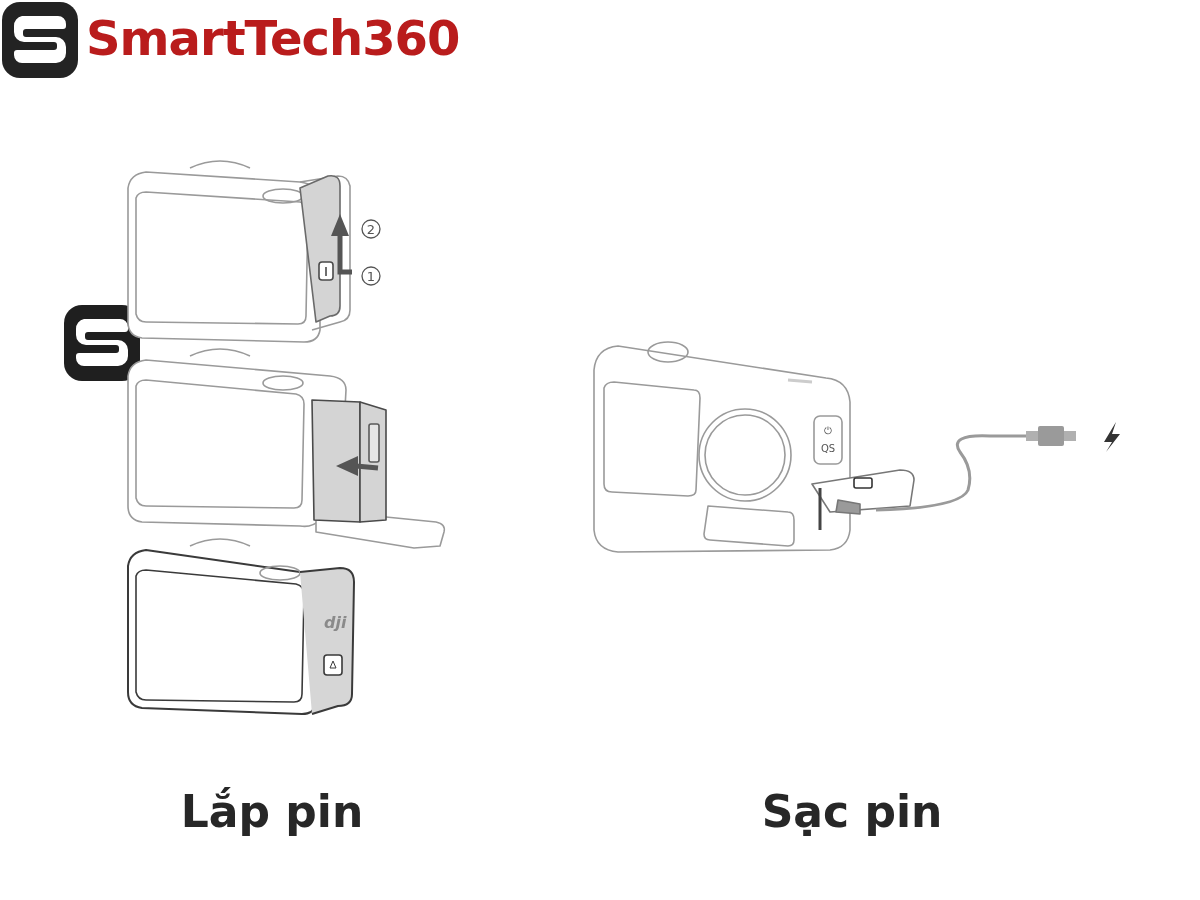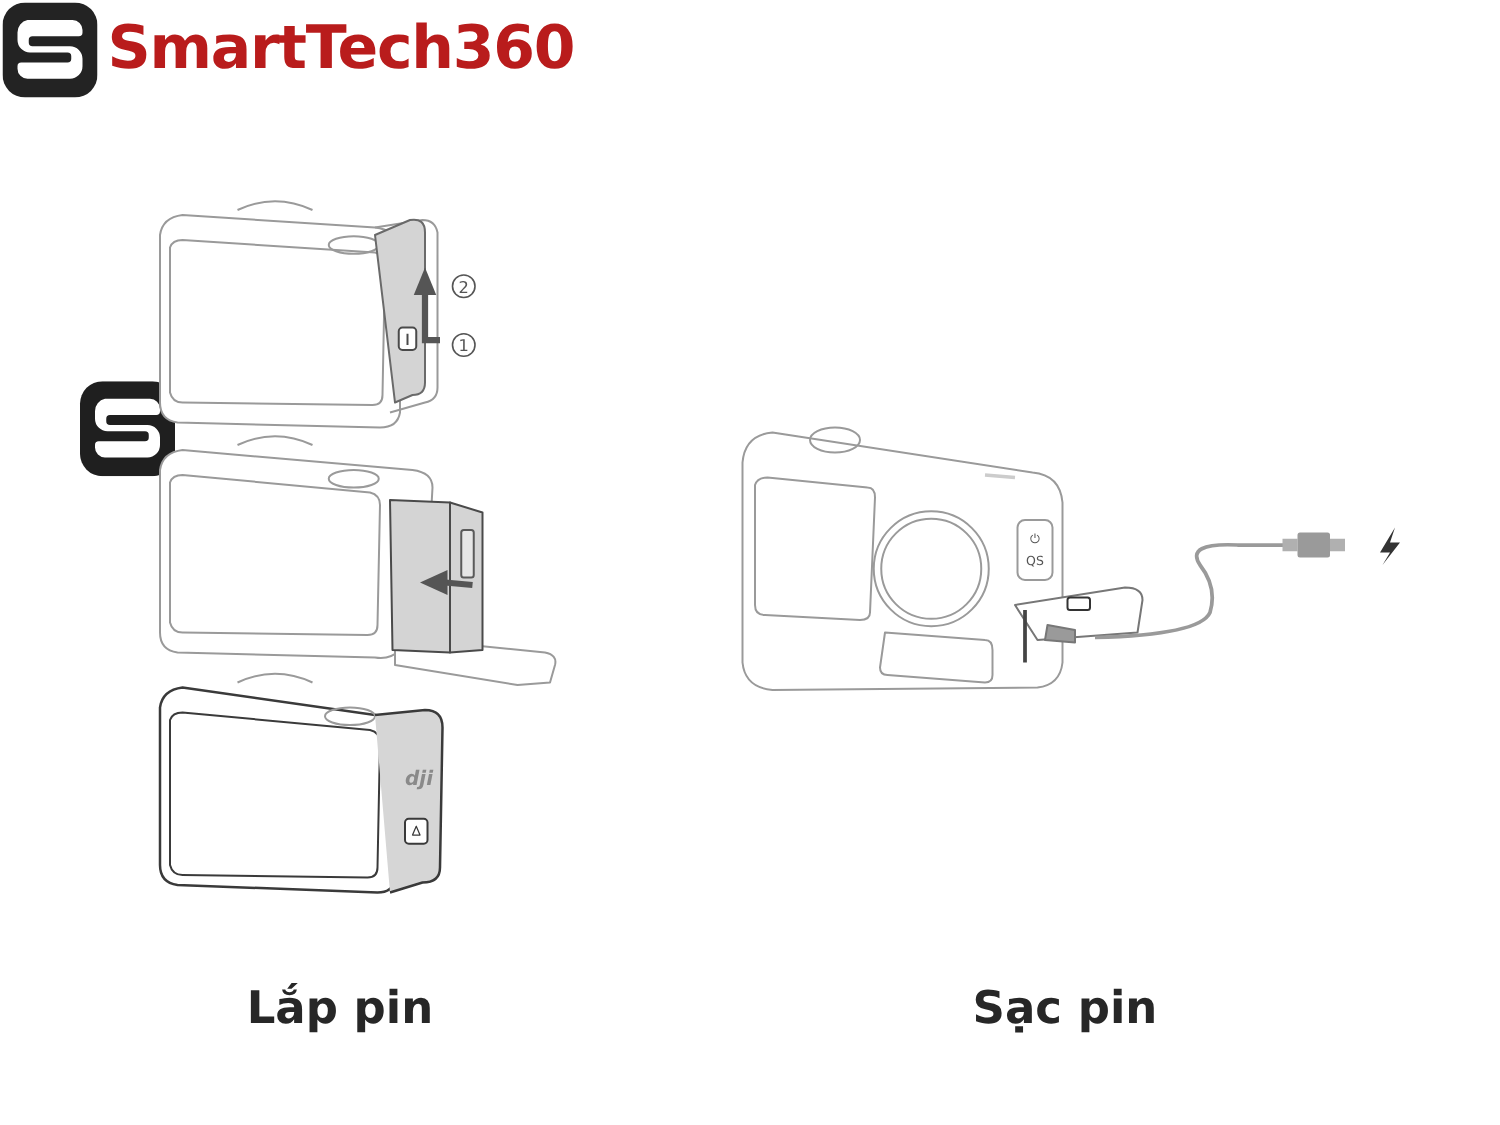--- a/index.html
+++ b/index.html
@@ -14,21 +14,21 @@
       font-size: 48px; letter-spacing: -1px; color: #b91c1c; white-space: nowrap;
     }
 
     .watermark { position: absolute; left: 63px; top: 305px; width: 78px; height: 76px; }
 
     .figure { position: absolute; }
     .fig-left { left: 60px; top: 150px; width: 400px; height: 580px; }
     .fig-right { left: 580px; top: 320px; width: 560px; height: 250px; }
 
     .caption {
-      position: absolute; top: 786px; font-weight: bold; font-size: 36px;
+      position: absolute; top: 786px; font-weight: bold; font-size: 44px;
       color: #272727; white-space: nowrap; transform: translateX(-50%);
     }
     .caption-left { left: 272px; }
     .caption-right { left: 852px; }
   </style>
 </head>
 <body>
 
 <div class="brand">
   <svg class="brand-mark" viewBox="0 0 76 76">

